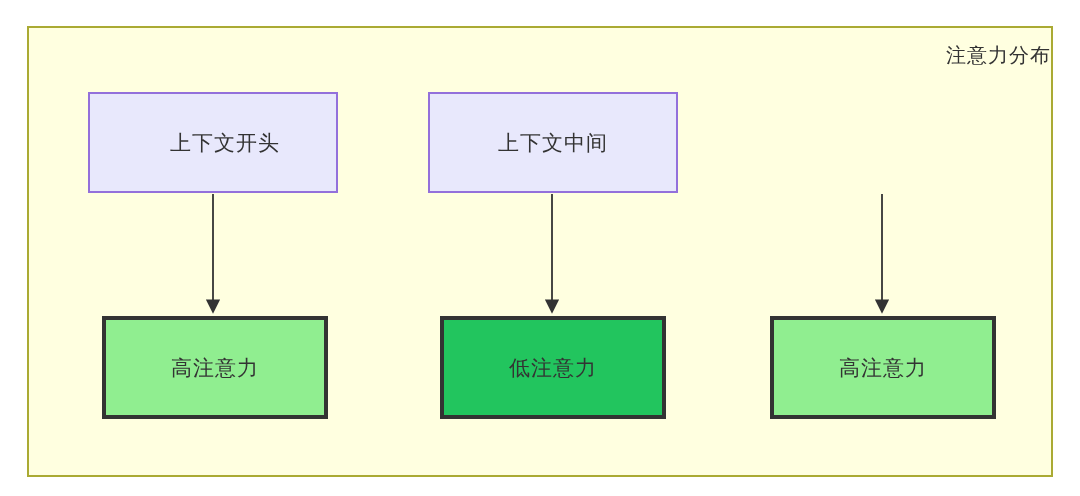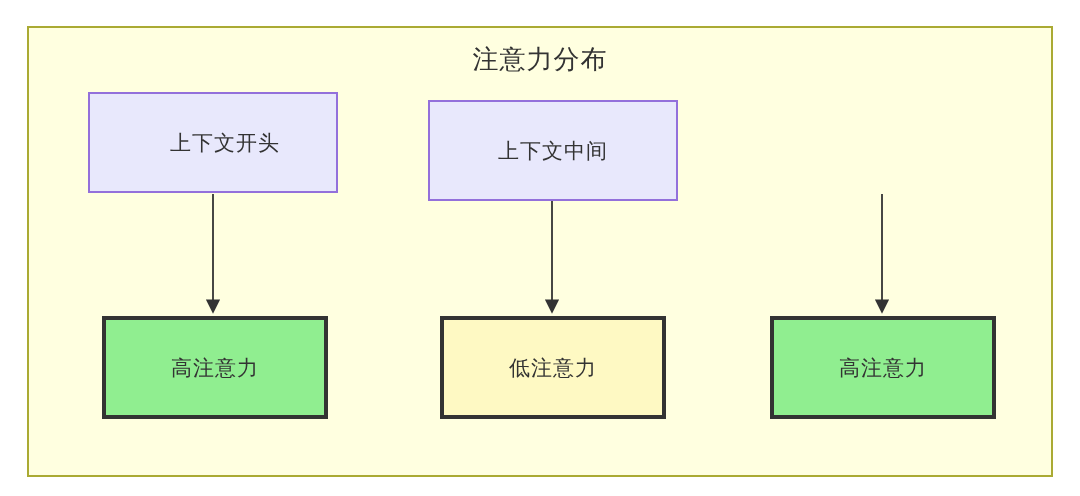--- a/index.html
+++ b/index.html
@@ -31,22 +31,22 @@
     background: #ffffe0;
     border: 2px solid #aaaa33;
     box-sizing: border-box;
   }
 
   .subgraph-title {
     position: absolute;
     left: 0;
     top: 14px;
     width: 100%;
-    text-align: center;
-    font-size: 26px;
+    text-align: right;
+    font-size: 20px;
     color: #333333;
     letter-spacing: 1px;
   }
 
   
   .node {
     position: absolute;
     box-sizing: border-box;
     display: flex;
     align-items: center;
@@ -68,26 +68,26 @@
     width: 226px;
     height: 103px;
     text-align: right;
   }
 
   .node-high {
     background: #90ee90;
   }
 
   .node-low {
-    background: #fef9c3;
+    background: #22c55e;
   }
 
   
   #node-ctx-start   { left: 88px;  top: 92px; padding-left: 24px; }
-  #node-ctx-middle  { left: 428px; top: 92px; margin-top: 8px; }
+  #node-ctx-middle  { left: 428px; top: 92px; }
   #node-ctx-end     { left: 758px; top: 92px; }
 
   #node-attn-high-1 { left: 102px; top: 316px; }
   #node-attn-low    { left: 440px; top: 316px; }
   #node-attn-high-2 { left: 770px; top: 316px; }
 
   
   #connector-layer {
     position: absolute;
     left: 0;

